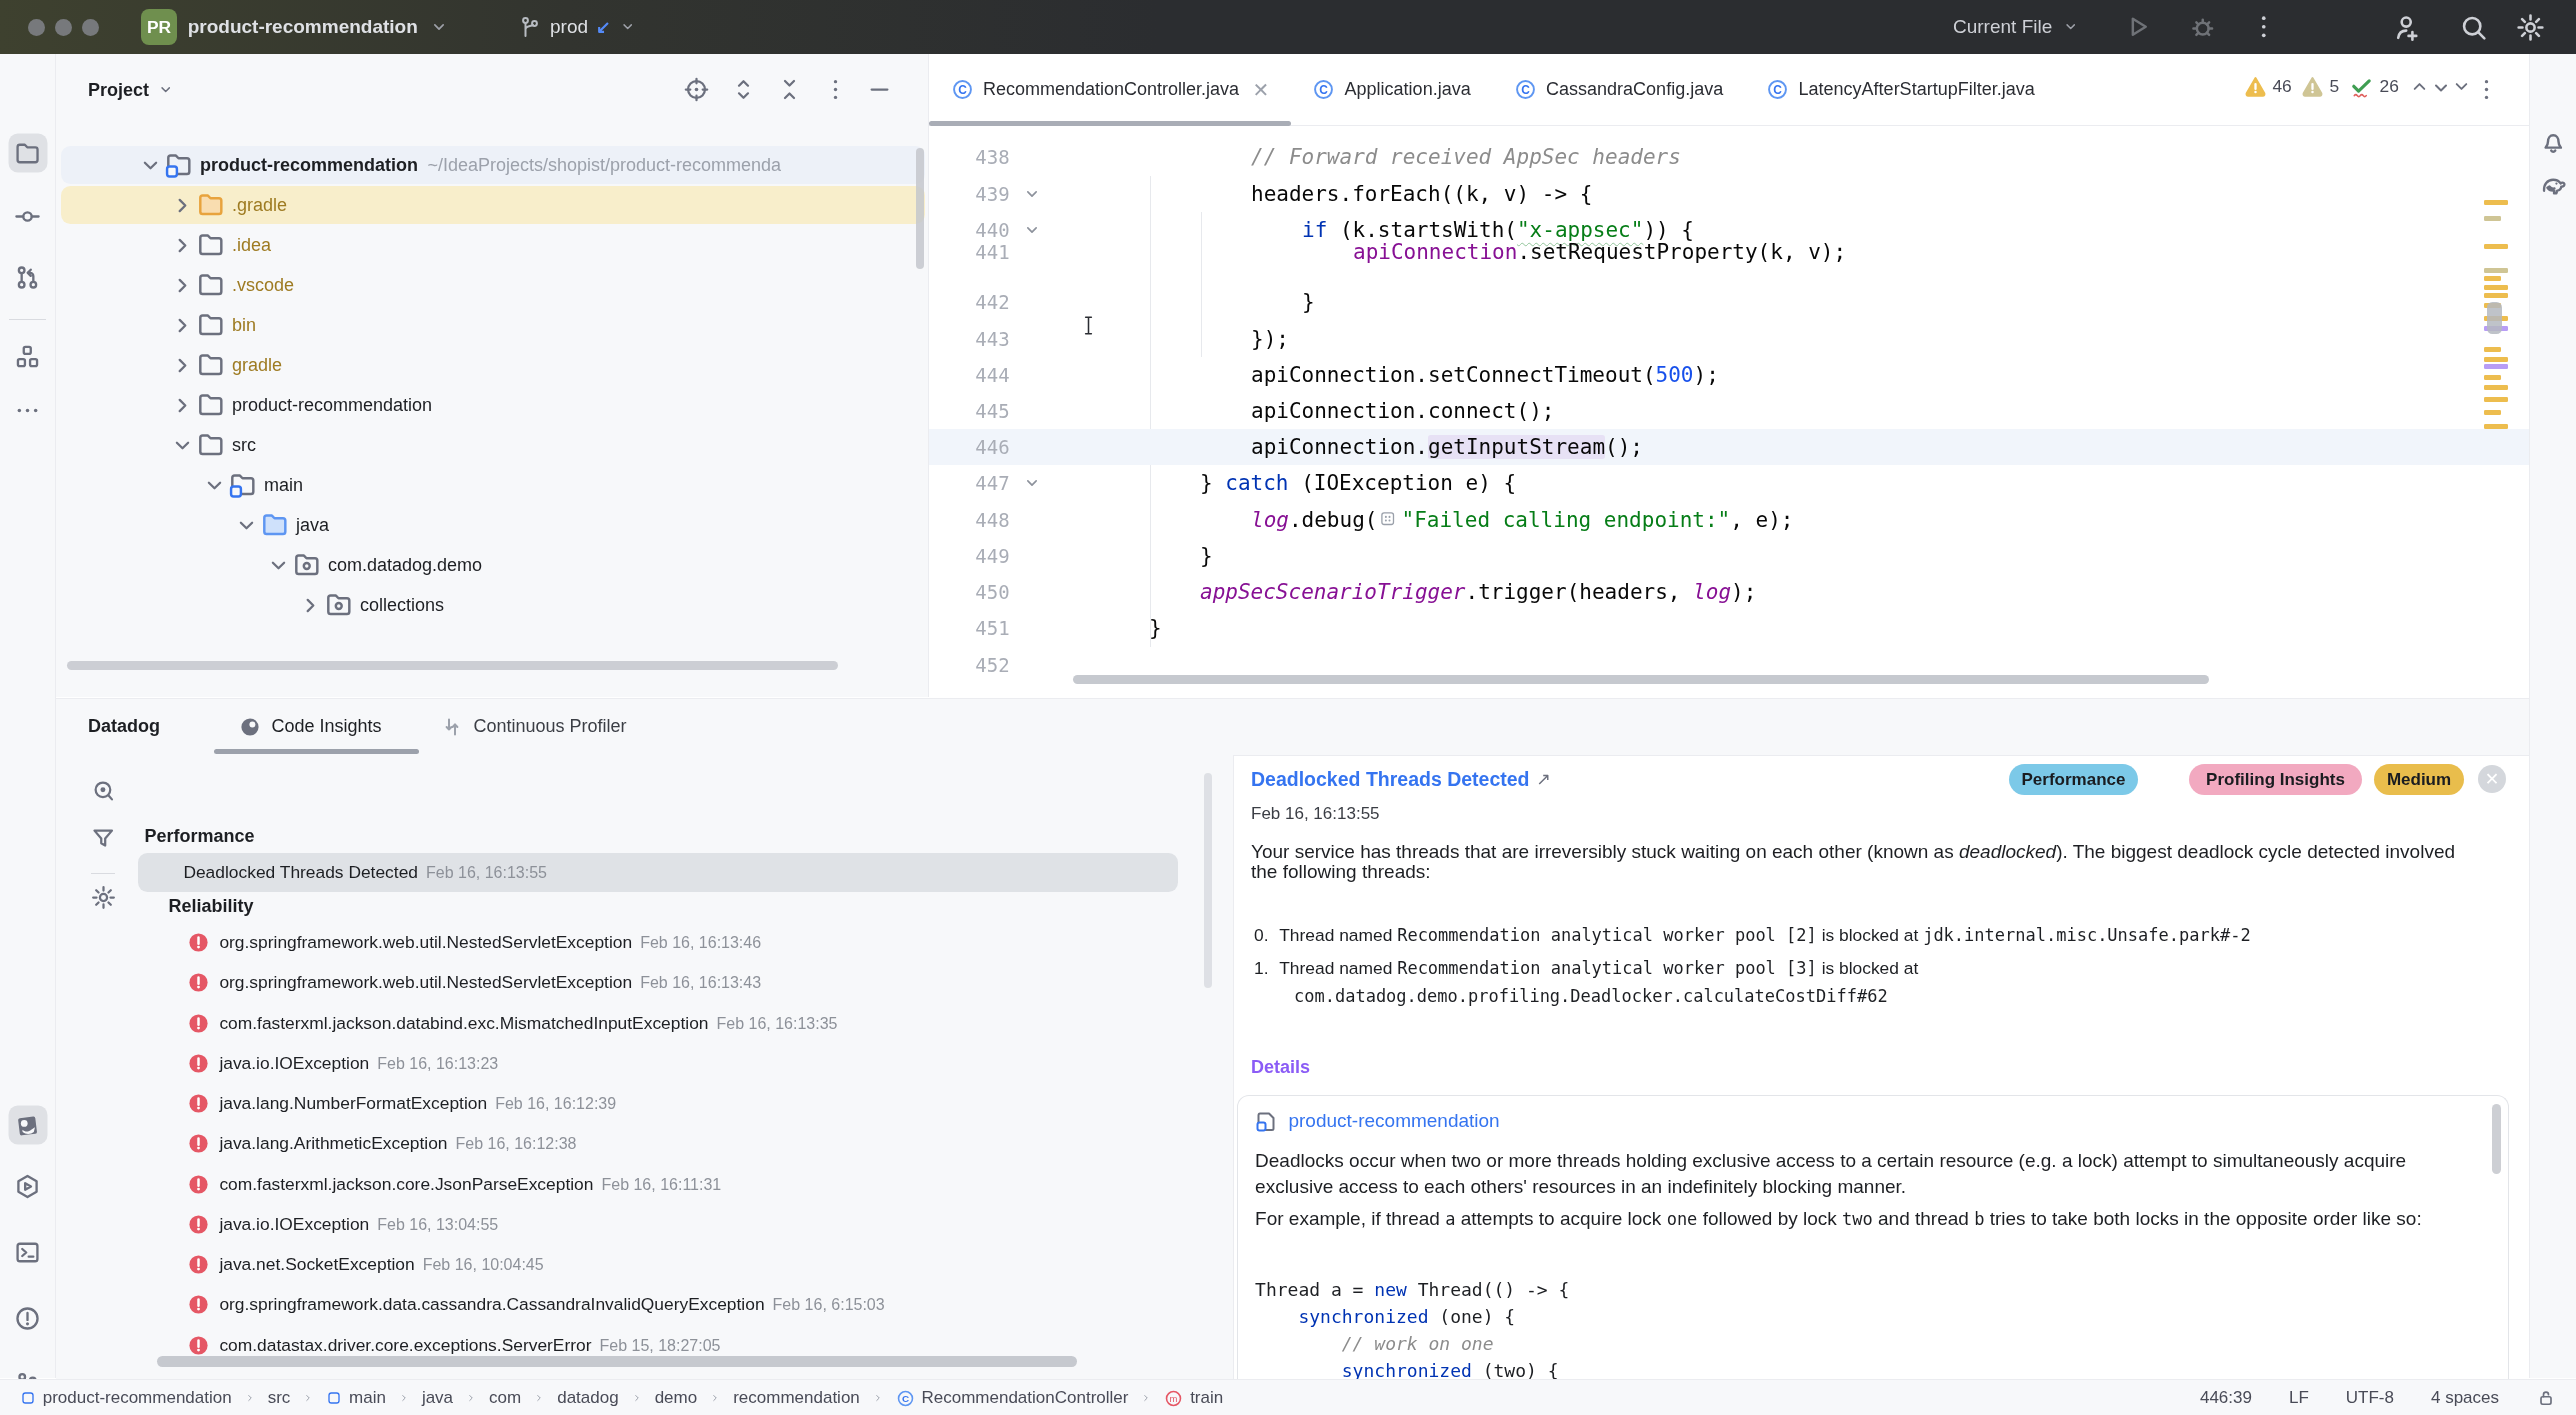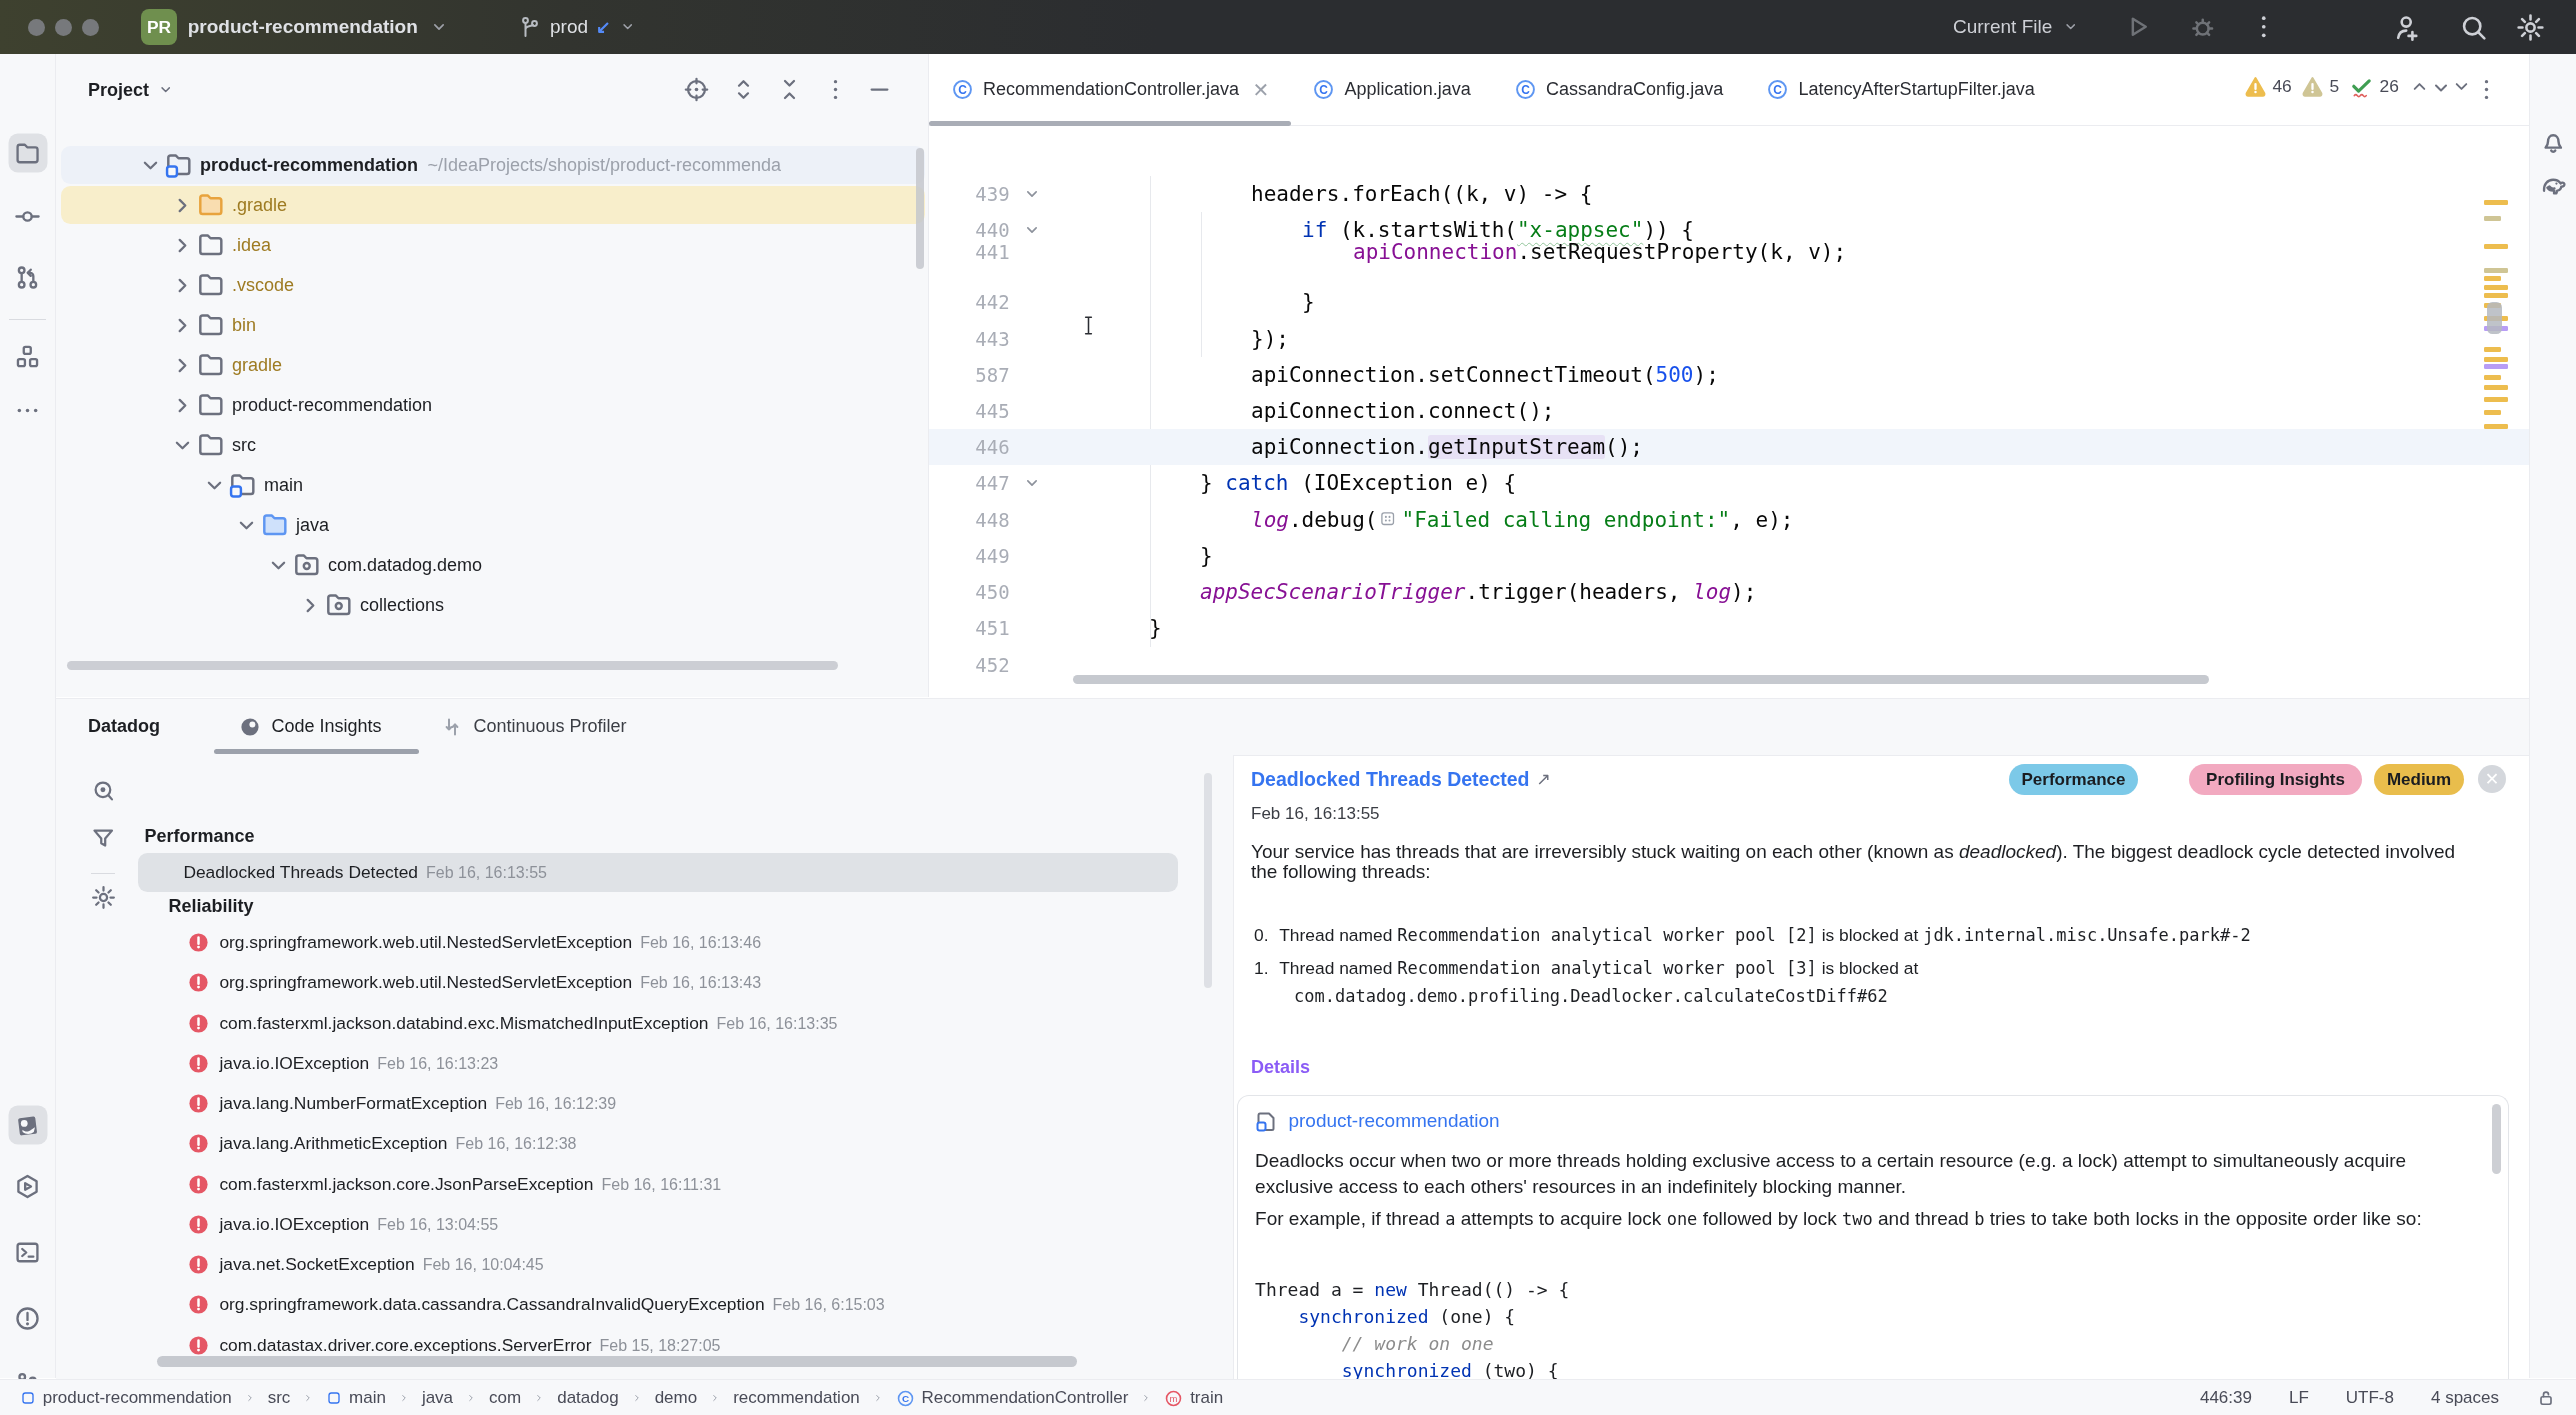--- a/index.html
+++ b/index.html
@@ -586,30 +586,31 @@
   <span class="tab-ctrl" style="left: 1544px; display: inline-block; width: 27px; height: 27px;">
       <svg viewBox="0 0 24 24" width="100%" height="100%" fill="none" stroke="currentColor" stroke-width="2" stroke-linecap="round" stroke-linejoin="round">
         <circle cx="12" cy="5" r="1.5" fill="currentColor" stroke="none"></circle>
         <circle cx="12" cy="12" r="1.5" fill="currentColor" stroke="none"></circle>
         <circle cx="12" cy="19" r="1.5" fill="currentColor" stroke="none"></circle>
       </svg>
     </span>
   <div class="code-area">
     <div class="indent-guide" style="left:221px; top:50px; height:471px"></div>
     <div class="indent-guide" style="left:272px; top:86px; height:145px"></div>
+  <div class="code-row" style="top: 13.4px;"><span class="ln-num">438</span><span class="ln-code" style="padding-left: 178px;"><span class="tk-cmt">// Forward received AppSec headers</span></span></div>
       <div class="code-row" style="top: 50px;"><span class="ln-num">439</span><span class="ln-fold"><svg viewBox="0 0 24 24" width="100%" height="100%" fill="none" stroke="currentColor" stroke-width="2" stroke-linecap="round" stroke-linejoin="round">
             <path d="M7 9.5l5 5 5-5"></path>
           </svg></span><span class="ln-code" style="padding-left: 178px;"><span class="tk-p">headers.forEach((k, v) -&gt; {</span></span></div>
       <div class="code-row" style="top: 86px;"><span class="ln-num">440</span><span class="ln-fold"><svg viewBox="0 0 24 24" width="100%" height="100%" fill="none" stroke="currentColor" stroke-width="2" stroke-linecap="round" stroke-linejoin="round">
             <path d="M7 9.5l5 5 5-5"></path>
           </svg></span><span class="ln-code" style="padding-left: 229px;"><span class="tk-kw">if</span><span class="tk-p"> (k.startsWith(</span><span class="tk-str-wavy">"x-appsec"</span><span class="tk-p">)) {</span></span></div>
       <div class="code-row" style="top: 108px;"><span class="ln-num">441</span><span class="ln-code" style="padding-left: 280px;"><span class="tk-field">apiConnection</span><span class="tk-p">.setRequestProperty(k, v);</span></span></div>
       <div class="code-row" style="top: 158px;"><span class="ln-num">442</span><span class="ln-code" style="padding-left: 229px;"><span class="tk-p">}</span></span></div>
       <div class="code-row" style="top: 195px;"><span class="ln-num">443</span><span class="ln-code" style="padding-left: 178px;"><span class="tk-p">});</span></span></div>
-      <div class="code-row" style="top: 231px;"><span class="ln-num">587</span><span class="ln-code" style="padding-left: 178px;"><span class="tk-p">apiConnection.setConnectTimeout(</span><span class="tk-num">500</span><span class="tk-p">);</span></span></div>
+      <div class="code-row" style="top: 231px;"><span class="ln-num">444</span><span class="ln-code" style="padding-left: 178px;"><span class="tk-p">apiConnection.setConnectTimeout(</span><span class="tk-num">500</span><span class="tk-p">);</span></span></div>
       <div class="code-row" style="top: 267px;"><span class="ln-num">445</span><span class="ln-code" style="padding-left: 178px;"><span class="tk-p">apiConnection.connect();</span></span></div>
       <div class="code-row caret-row" style="top: 303px;"><span class="ln-num">446</span><span class="ln-code" style="padding-left: 178px;"><span class="tk-p">apiConnection.</span><span class="tk-hl">getInputStream</span><span class="tk-p">();</span></span></div>
       <div class="code-row" style="top: 339px;"><span class="ln-num">447</span><span class="ln-fold"><svg viewBox="0 0 24 24" width="100%" height="100%" fill="none" stroke="currentColor" stroke-width="2" stroke-linecap="round" stroke-linejoin="round">
             <path d="M7 9.5l5 5 5-5"></path>
           </svg></span><span class="ln-code" style="padding-left: 127px;"><span class="tk-p">} </span><span class="tk-kw">catch</span><span class="tk-p"> (IOException e) {</span></span></div>
       <div class="code-row" style="top: 376px;"><span class="ln-num">448</span><span class="ln-code" style="padding-left: 178px;"><span class="tk-fieldi">log</span><span class="tk-p">.debug(</span><span class="tk-inlay" style="width: 17.4px; height: 17.4px;"><svg viewBox="0 0 24 24" width="100%" height="100%" fill="none" stroke="currentColor" stroke-width="2" stroke-linecap="round" stroke-linejoin="round">
               <rect x="4" y="4" width="16" height="16" rx="3" stroke="#9aa0aa" stroke-width="1.8"></rect>
               <circle cx="9.5" cy="9.5" r="1.4" fill="#9aa0aa" stroke="none"></circle>
               <circle cx="14.5" cy="9.5" r="1.4" fill="#9aa0aa" stroke="none"></circle>
               <circle cx="9.5" cy="14.5" r="1.4" fill="#9aa0aa" stroke="none"></circle>

